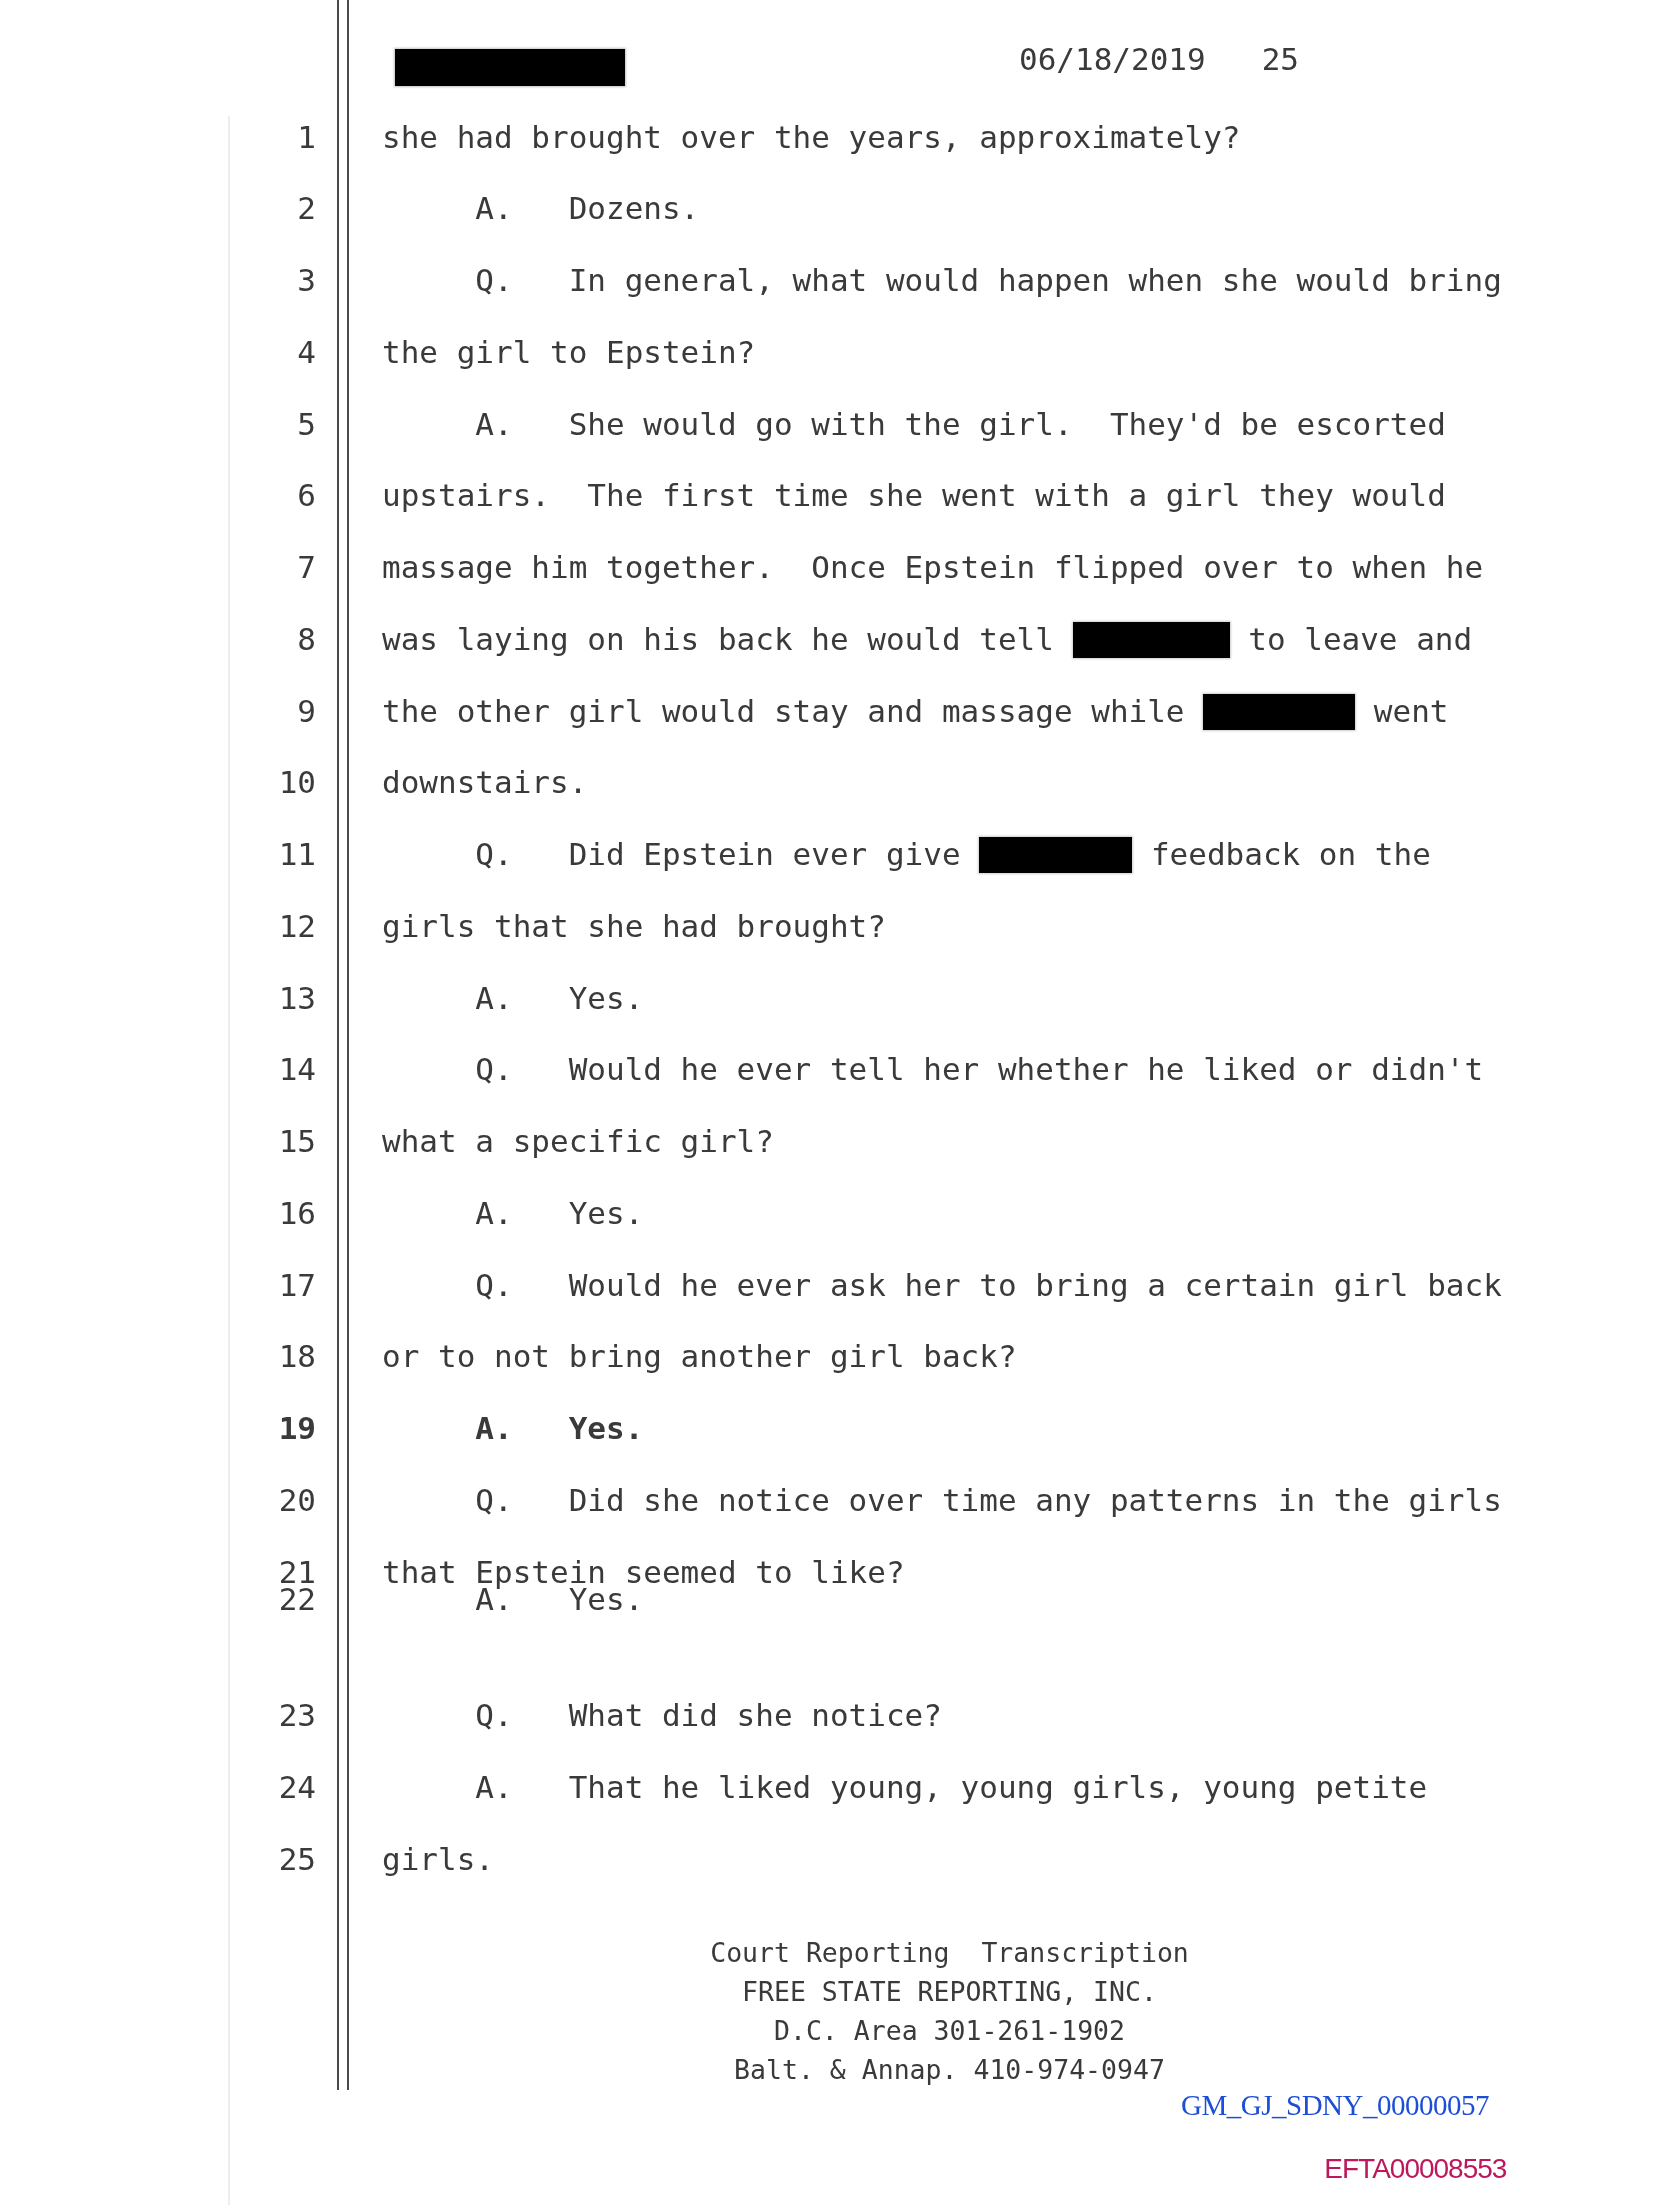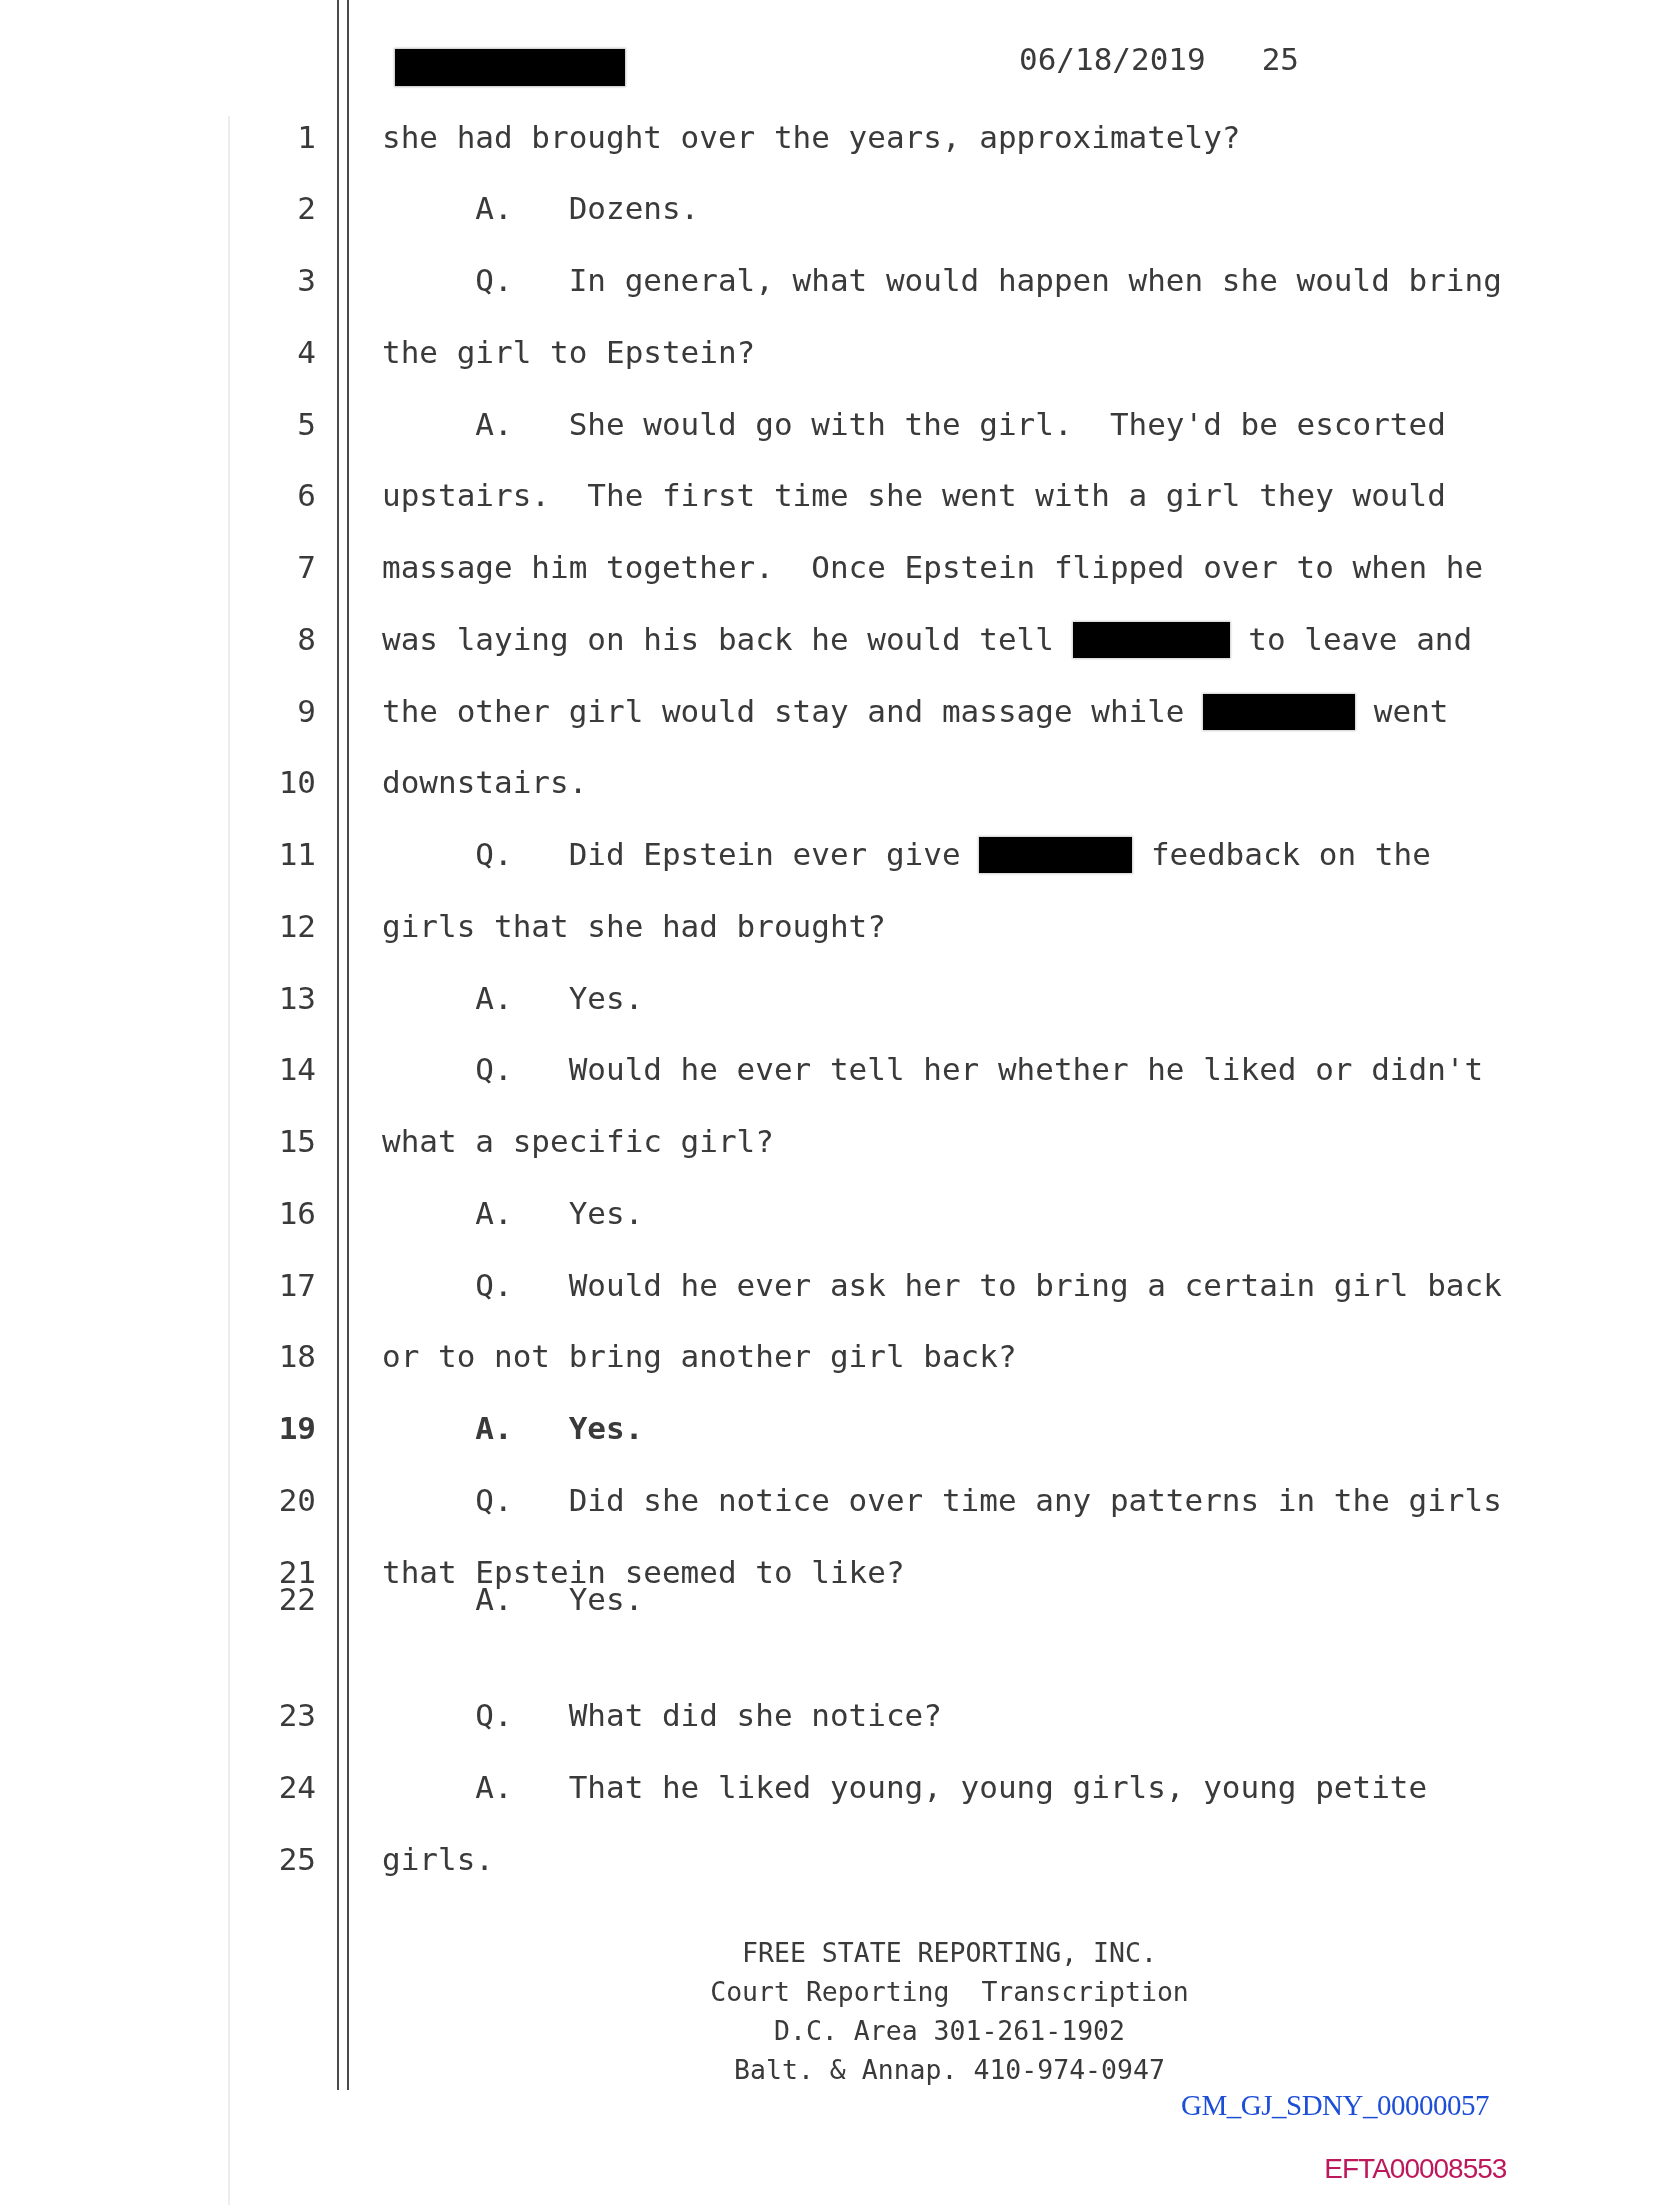--- a/index.html
+++ b/index.html
@@ -176,22 +176,22 @@
         <span class="lnum">24</span>
         <span class="ltext">     A.   That he liked young, young girls, young petite</span>
       </div>
       <div class="trow" style="top: 1838px;">
         <span class="lnum">25</span>
         <span class="ltext">girls.</span>
       </div>
     </div>
 
   <div class="footer">
+    <div>Court Reporting  Transcription</div>
     <div>FREE STATE REPORTING, INC.</div>
-    <div>Court Reporting  Transcription</div>
     <div>D.C. Area 301-261-1902</div>
     <div>Balt. &amp; Annap. 410-974-0947</div>
   </div>
 
   <div class="bates-gm">GM_GJ_SDNY_00000057</div>
   <div class="bates-efta">EFTA00008553</div>
 </div>
 
 
 </body></html>

